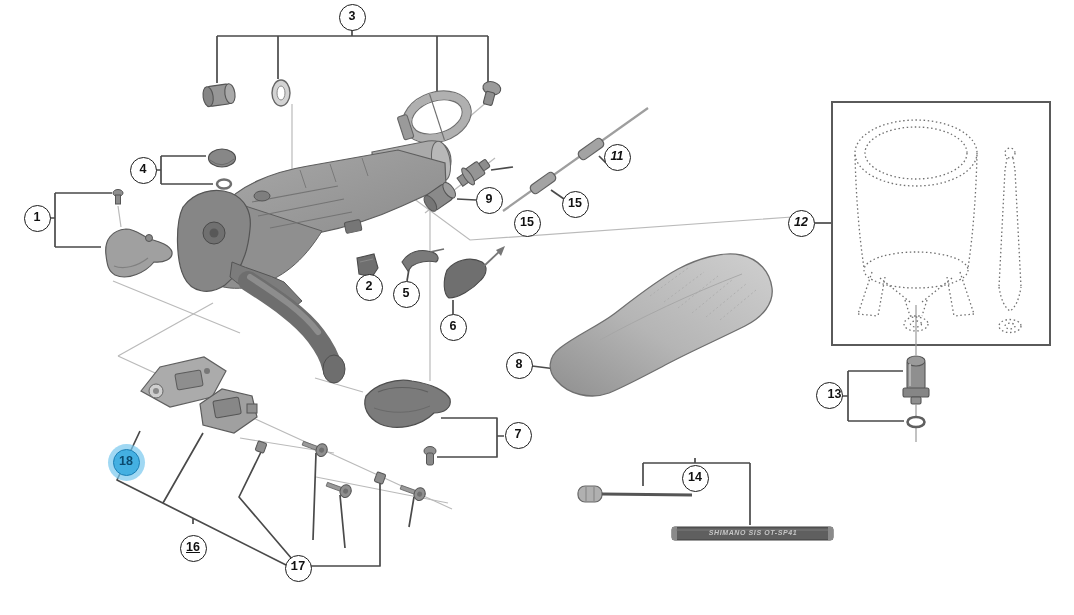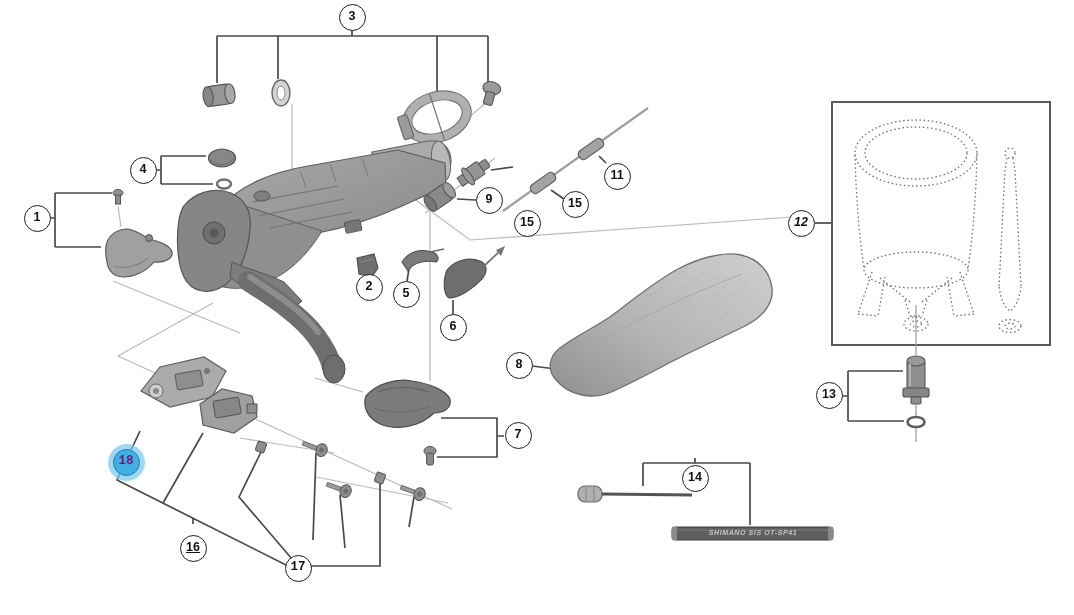--- a/index.html
+++ b/index.html
@@ -8,23 +8,22 @@
     overflow:hidden;font-family:"Liberation Sans",sans-serif;
   }
   .canvas svg{position:absolute;left:0;top:0;z-index:1;}
   .callout{
     position:absolute;width:27px;height:27px;margin-left:-13.5px;margin-top:-13.5px;
     border:1.7px solid #1c1c1c;border-radius:50%;background:#ffffff;color:#111111;
     font:bold 12.5px/23px "Liberation Sans",sans-serif;text-align:center;
     box-sizing:border-box;z-index:3;cursor:pointer;user-select:none;
   }
   .callout.highlighted{
-    background:#44b0e2;border-color:#1b7fb5;color:#701a75;
+    background:#44b0e2;border-color:#1b7fb5;color:#0c4a6e;
     box-shadow:0 0 0 5px rgba(120,200,238,0.70);
-    font-family:Liberation Mono, monospace;
   }
   .housing-label{
     position:absolute;left:676px;top:529px;width:154px;z-index:2;
     text-align:center;font:bold italic 7px "Liberation Sans",sans-serif;
     color:#c6c6c6;letter-spacing:0.6px;white-space:nowrap;pointer-events:none;
   }
 </style>
 </head>
 <body>
 
@@ -292,23 +291,23 @@
   <div class="callout" style="left: 37px; top: 218px;">1</div>
   <div class="callout" style="left: 369px; top: 287px;">2</div>
   <div class="callout" style="left: 352px; top: 17px;">3</div>
   <div class="callout" style="left: 143px; top: 170px;">4</div>
   <div class="callout" style="left: 406px; top: 294px;">5</div>
   <div class="callout" style="left: 453px; top: 327px;">6</div>
   <div class="callout" style="left: 518px; top: 435px;">7</div>
   <div class="callout" style="left: 519px; top: 365px;">8</div>
   <div class="callout" style="left: 489px; top: 200px;">9</div>
   <div class="callout" style="left: 575px; top: 204px;">15</div>
-  <div class="callout" style="left: 617px; top: 176px;">11</div>
+  <div class="callout" style="left: 617px; top: 157px; font-style: italic;">11</div>
   <div class="callout" style="left: 801px; top: 223px; font-style: italic;">12</div>
-  <div class="callout" style="left: 829px; top: 395px;">13</div>
+  <div class="callout" style="left: 829px; top: 395px; text-align: right;">13</div>
   <div class="callout" style="left: 695px; top: 445px; margin-top: 20px;">14</div>
   <div class="callout" style="left: 527px; top: 166px; margin-top: 44px;">15</div>
   <div class="callout" style="left: 193px; top: 548px; text-decoration: underline;">16</div>
   <div class="callout" style="left: 298px; top: 568px; font-family: Liberation Mono, monospace;">17</div>
   <div class="callout highlighted" style="left: 126px; top: 462px;">18</div>
 
   <div class="housing-label">SHIMANO SIS OT-SP41</div>
 
 </div>
 

